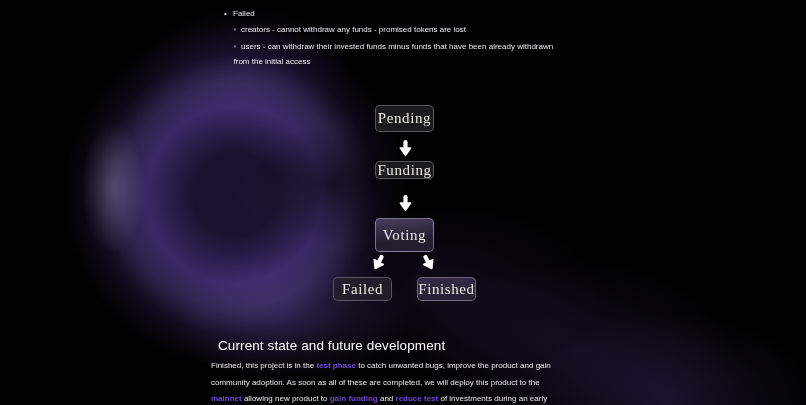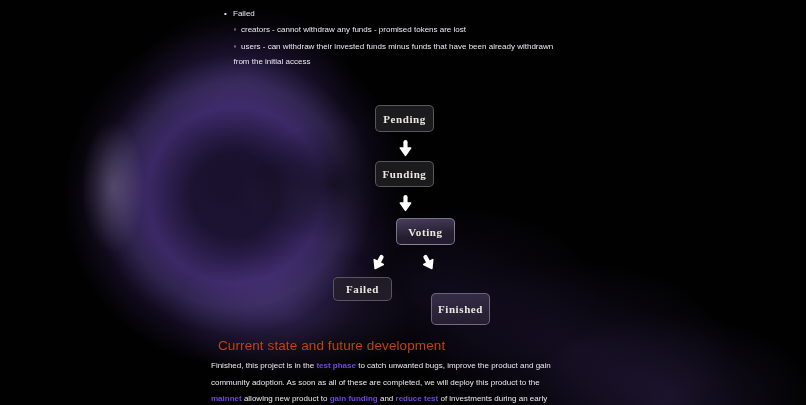--- a/index.html
+++ b/index.html
@@ -36,44 +36,44 @@
   .li-sub .cont{padding-left:15.5px;}
   .b-sub{display:inline-block;width:7.5px;}
   
   .flow-node{
     position:absolute;width:59px;box-sizing:border-box;
     display:flex;align-items:center;justify-content:center;
     border-radius:5px;
     border:1px solid rgba(255,255,255,0.27);
     background:rgba(29,29,32,0.92);
     font-family:"Liberation Serif",serif;
-    font-size:11px;letter-spacing:0.6px;color:#ece9e2;font-weight:bold;
+    font-size:15px;letter-spacing:0.6px;color:#ece9e2;
   }
   #node-pending {left:375px;top:105px;height:27px;}
-  #node-funding {left:375px;top:161px;height:26px;}
-  #node-voting  {left:375px;top:218px;height:27px;
+  #node-funding {left:375px;top:161px;height:18px;}
+  #node-voting  {left:375px;top:218px;height:34px;
     background:linear-gradient(175deg, rgba(168,138,224,0.32), rgba(96,70,150,0.10) 65%), rgba(31,28,38,0.90);
-    border-color:rgba(226,218,244,0.45);margin-left:21px;}
+    border-color:rgba(226,218,244,0.45);}
   #node-failed  {left:333px;top:277px;height:24px;
     background:rgba(36,32,44,0.85);border-color:rgba(234,229,244,0.28);}
-  #node-finished{left:431px;top:277px;height:32px;
+  #node-finished{left:417px;top:277px;height:24px;
     background:linear-gradient(175deg, rgba(150,120,210,0.20), rgba(90,65,140,0.08)), rgba(33,29,41,0.88);
-    border-color:rgba(236,229,248,0.35);margin-top:16px;}
+    border-color:rgba(236,229,248,0.35);}
   .flow-arrow{position:absolute;width:15px;height:17px;overflow:visible;}
   .flow-arrow .shaft{stroke:#ffffff;stroke-width:4.2;stroke-linecap:round;fill:none;}
   .flow-arrow .head{fill:#ffffff;stroke:#ffffff;stroke-width:1.6;stroke-linejoin:round;}
   #arr-1{left:397.5px;top:139.5px;}
   #arr-2{left:397.5px;top:194.5px;}
   #arr-left {left:371px;top:254px;transform:rotate(29deg);}
   #arr-right{left:421px;top:254px;transform:rotate(-29deg);}
   
   .heading{
     position:absolute;left:218px;top:337px;
     font-size:13.5px;line-height:17px;letter-spacing:0.1px;
-    color:#c2410c;white-space:nowrap;
+    color:#ffffff;white-space:nowrap;
   }
   .para{
     position:absolute;left:211px;top:358px;
     font-size:8px;line-height:16.7px;color:#ebe9ef;
   }
   .p-line{white-space:nowrap;}
   .lnk{color:#7546dd;font-weight:bold;cursor:pointer;margin-top:12px;}
 </style>
 </head>
 <body>

